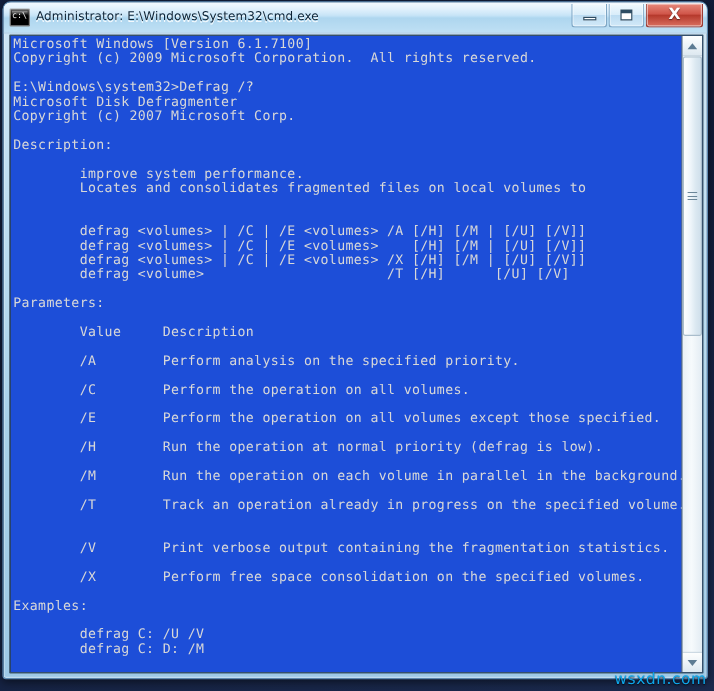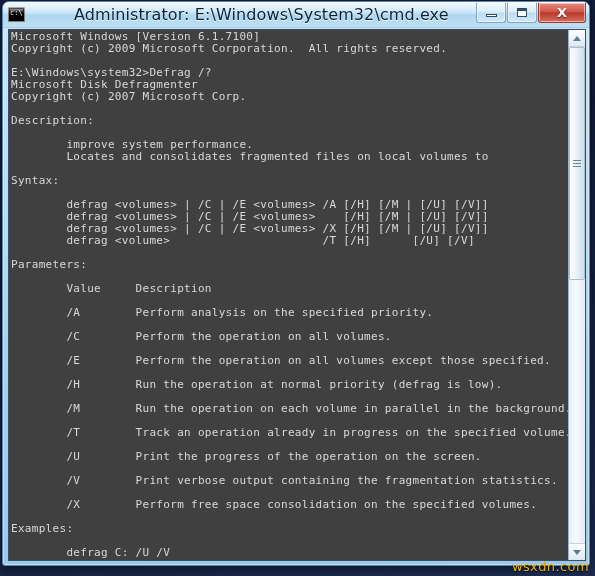--- a/index.html
+++ b/index.html
@@ -81,27 +81,26 @@
     content: "";
     position: absolute;
     left: 1px;
     top: 1px;
     right: 1px;
     height: 3px;
     background: linear-gradient(180deg, rgba(255,255,255,0.45), rgba(255,255,255,0));
   }
 
   #title-text {
-    font-size: 16px;
+    font-size: 10px;
     color: #0c2235;
     text-shadow: 0 1px 0 rgba(255,255,255,0.85);
     white-space: nowrap;
     letter-spacing: 0.1px;
     z-index: 2;
-    margin-left: 44px;
   }
 
   #window-buttons {
     position: absolute;
     right: 3px;
     top: 1px;
     display: flex;
     align-items: flex-start;
     gap: 1px;
     z-index: 3;
@@ -157,21 +156,21 @@
     width: 578px;
     height: 532px;
     box-sizing: border-box;
     background: #000;
     border: 1px solid #35506b;
     display: flex;
   }
 
   #console {
     flex: 1 1 auto;
-    background: #404040;
+    background: #1d4ed8;
     overflow: hidden;
     position: relative;
     padding: 1px 0 0 2px;
   }
 
   .console-line {
     font-family: "DejaVu Sans Mono", monospace;
     font-size: 11px;
     line-height: 12px;
     color: #d8d8d8;
@@ -244,21 +243,21 @@
     );
   }
 
   
   #watermark {
     position: absolute;
     right: 6px;
     bottom: 2px;
     font-family: "DejaVu Sans", sans-serif;
     font-size: 13px;
-    color: #eab308;
+    color: #0ea5e9;
     letter-spacing: 0.4px;
     text-shadow: 0 1px 1px rgba(0,0,0,0.7);
     z-index: 20;
   }
 </style>
 </head>
 <body>
 
 <div id="desktop"></div>
 
@@ -290,21 +289,20 @@
         <div class="console-line blank">&nbsp;</div>
         <div class="console-line">E:\Windows\system32&gt;Defrag /?</div>
         <div class="console-line">Microsoft Disk Defragmenter</div>
         <div class="console-line">Copyright (c) 2007 Microsoft Corp.</div>
         <div class="console-line blank">&nbsp;</div>
         <div class="console-line">Description:</div>
         <div class="console-line blank">&nbsp;</div>
         <div class="console-line">        improve system performance.</div>
         <div class="console-line">        Locates and consolidates fragmented files on local volumes to</div>
         <div class="console-line blank">&nbsp;</div>
-        <div class="console-line">Syntax:</div>
         <div class="console-line blank">&nbsp;</div>
         <div class="console-line">        defrag &lt;volumes&gt; | /C | /E &lt;volumes&gt; /A [/H] [/M | [/U] [/V]]</div>
         <div class="console-line">        defrag &lt;volumes&gt; | /C | /E &lt;volumes&gt;    [/H] [/M | [/U] [/V]]</div>
         <div class="console-line">        defrag &lt;volumes&gt; | /C | /E &lt;volumes&gt; /X [/H] [/M | [/U] [/V]]</div>
         <div class="console-line">        defrag &lt;volume&gt;                      /T [/H]      [/U] [/V]</div>
         <div class="console-line blank">&nbsp;</div>
         <div class="console-line">Parameters:</div>
         <div class="console-line blank">&nbsp;</div>
         <div class="console-line">        Value     Description</div>
         <div class="console-line blank">&nbsp;</div>
@@ -313,21 +311,20 @@
         <div class="console-line">        /C        Perform the operation on all volumes.</div>
         <div class="console-line blank">&nbsp;</div>
         <div class="console-line">        /E        Perform the operation on all volumes except those specified.</div>
         <div class="console-line blank">&nbsp;</div>
         <div class="console-line">        /H        Run the operation at normal priority (defrag is low).</div>
         <div class="console-line blank">&nbsp;</div>
         <div class="console-line">        /M        Run the operation on each volume in parallel in the background.</div>
         <div class="console-line blank">&nbsp;</div>
         <div class="console-line">        /T        Track an operation already in progress on the specified volume.</div>
         <div class="console-line blank">&nbsp;</div>
-        <div class="console-line">        /U        Print the progress of the operation on the screen.</div>
         <div class="console-line blank">&nbsp;</div>
         <div class="console-line">        /V        Print verbose output containing the fragmentation statistics.</div>
         <div class="console-line blank">&nbsp;</div>
         <div class="console-line">        /X        Perform free space consolidation on the specified volumes.</div>
         <div class="console-line blank">&nbsp;</div>
         <div class="console-line">Examples:</div>
         <div class="console-line blank">&nbsp;</div>
         <div class="console-line">        defrag C: /U /V</div>
         <div class="console-line">        defrag C: D: /M</div>
       </div>

